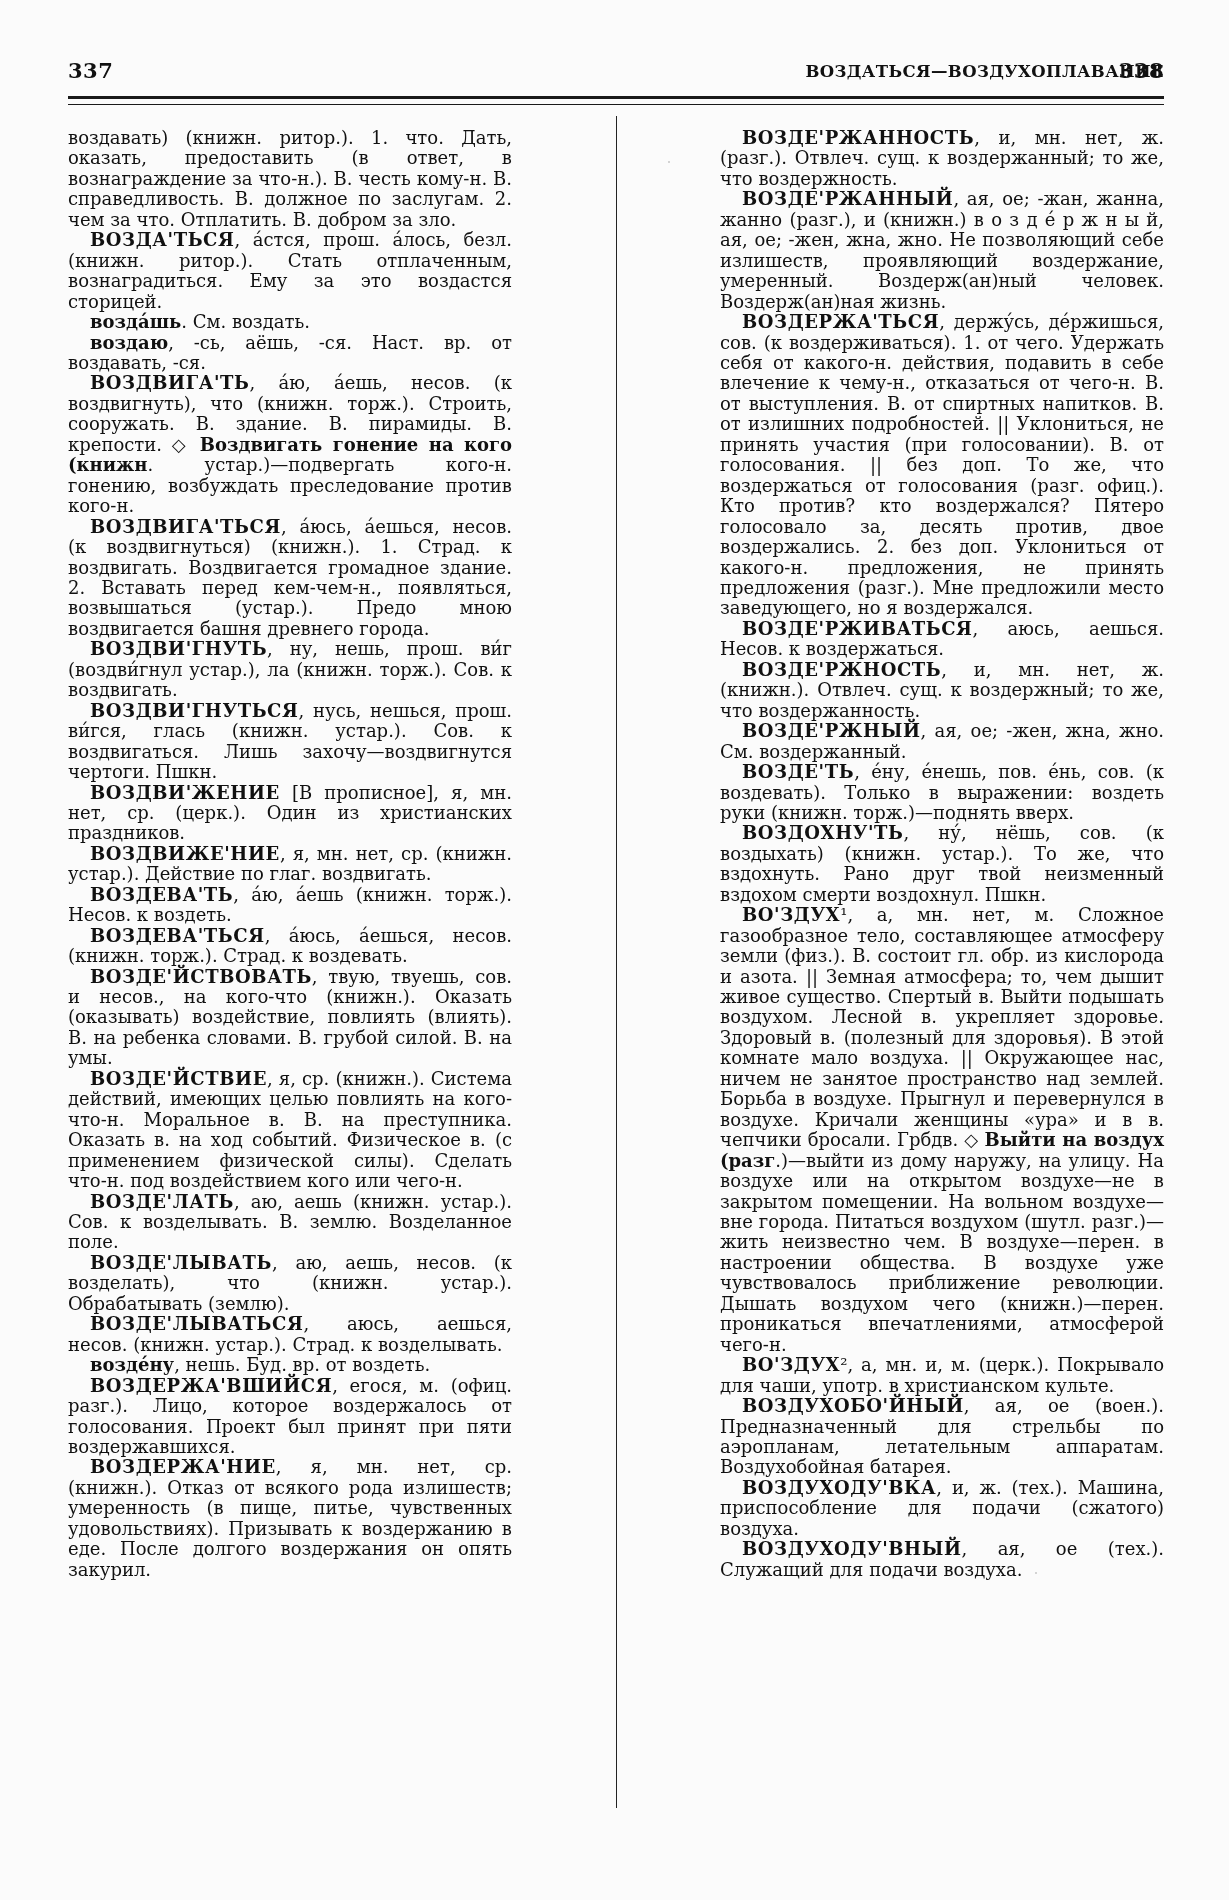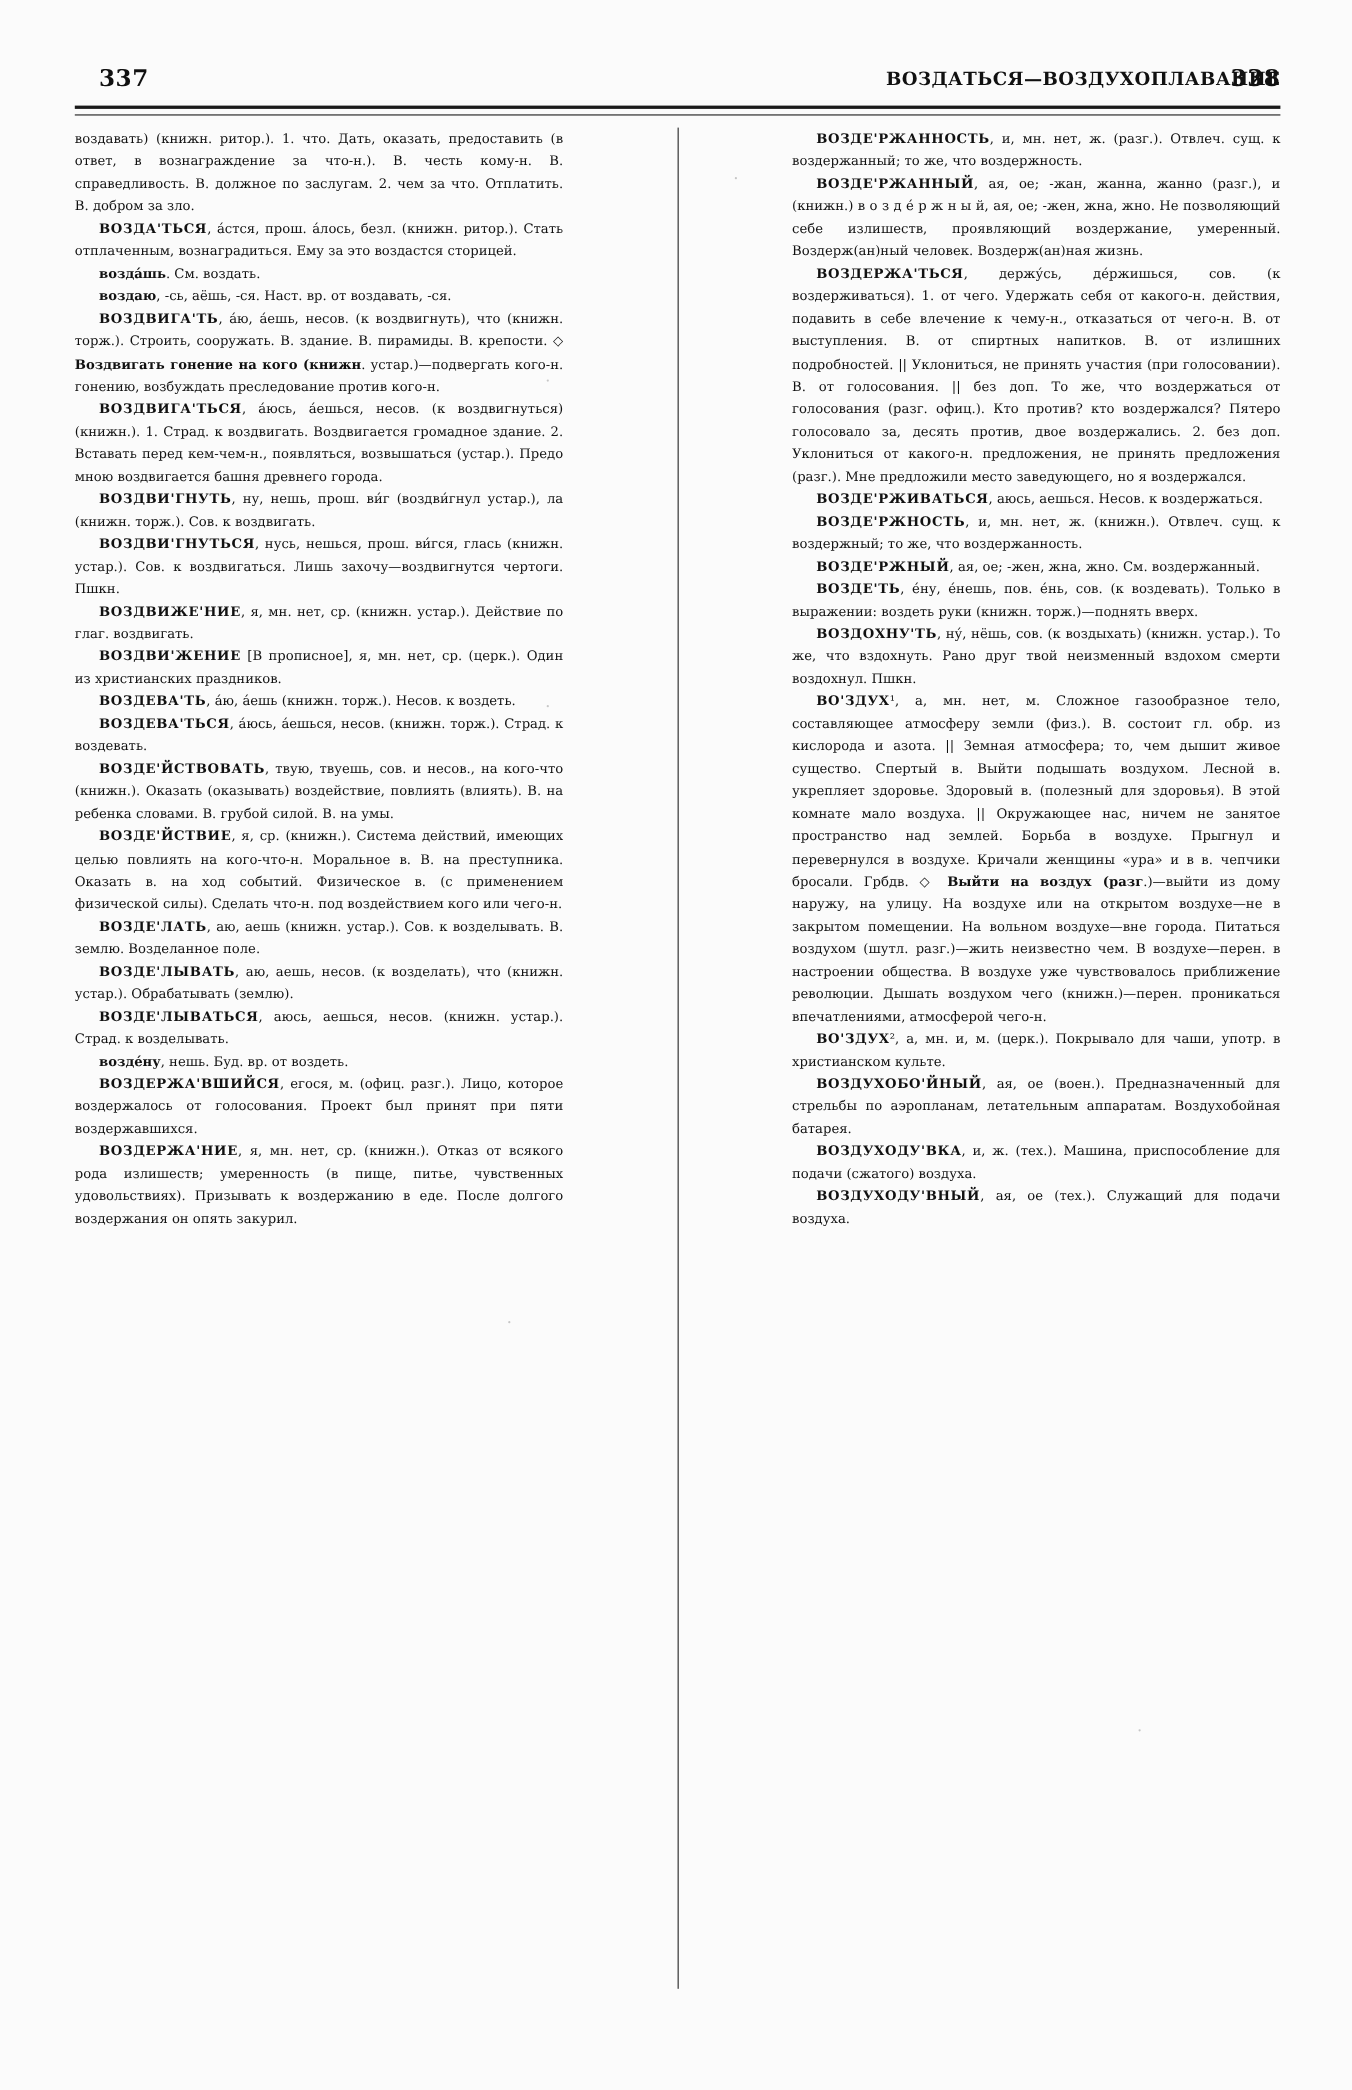--- a/index.html
+++ b/index.html
@@ -32,21 +32,21 @@
     height: 34px;
   }
   .folio {
     position: absolute;
     top: 0;
     font-weight: bold;
     font-size: 21px;
     letter-spacing: 0.5px;
     font-family: "DejaVu Serif", "Liberation Serif", serif;
   }
-  .folio-left  { left: 0; margin-left: 22px; }
+  .folio-left  { left: 0; }
   .folio-right { right: 0; }
   .head-title {
     position: absolute;
     left: 0; right: 0;
     top: 4px;
     text-align: right;
     font-weight: bold;
     font-size: 16.5px;
     letter-spacing: 0.4px;
   }
@@ -62,23 +62,23 @@
   
   .columns {
     position: absolute;
     left: 68px;
     top: 112px;
     width: 1096px;
     height: 1700px;
   }
   .col {
     position: absolute;
-    top: 4px;
+    top: 16px;
     width: 444px;
-    font-size: 12px;
+    font-size: 18px;
     line-height: 20.45px;
     text-align: justify;
     text-justify: inter-word;
     hyphens: manual;
   }
   .col-left  { left: 0; }
   .col-right { left: 652px; }
   .col-divider {
     position: absolute;
     left: 548px;
@@ -131,22 +131,22 @@
 
     <div class="col col-left" id="col-left">
         <p class="cont">воздавать) (книжн. ритор.). 1. что. Дать, оказать, предоставить (в ответ, в вознаграждение за что-н.). В. честь кому-н. В. справедливость. В. должное по заслугам. 2. чем за что. Отплатить. В. добром за зло.</p>
         <p class="entry"><span class="hw">ВОЗДА'ТЬСЯ</span>, а́стся, прош. а́лось, безл. (книжн. ритор.). Стать отплаченным, вознаградиться. Ему за это воздастся сторицей.</p>
         <p class="entry"><span class="hw-sm">возда́шь</span>. См. воздать.</p>
         <p class="entry"><span class="hw-sm">воздаю</span>, -сь, аёшь, -ся. Наст. вр. от воздавать, -ся.</p>
         <p class="entry"><span class="hw">ВОЗДВИГА'ТЬ</span>, а́ю, а́ешь, несов. (к воздвигнуть), что (книжн. торж.). Строить, сооружать. В. здание. В. пирамиды. В. крепости. <span class="lozenge">◇</span> <span class="b">Воздвигать гонение на кого (книжн</span>. устар.)—подвергать кого-н. гонению, возбуждать преследование против кого-н.</p>
         <p class="entry"><span class="hw">ВОЗДВИГА'ТЬСЯ</span>, а́юсь, а́ешься, несов. (к воздвигнуться) (книжн.). 1. Страд. к воздвигать. Воздвигается громадное здание. 2. Вставать перед кем-чем-н., появляться, возвышаться (устар.). Предо мною воздвигается башня древнего города.</p>
         <p class="entry"><span class="hw">ВОЗДВИ'ГНУТЬ</span>, ну, нешь, прош. ви́г (воздви́гнул устар.), ла (книжн. торж.). Сов. к воздвигать.</p>
         <p class="entry"><span class="hw">ВОЗДВИ'ГНУТЬСЯ</span>, нусь, нешься, прош. ви́гся, глась (книжн. устар.). Сов. к воздвигаться. Лишь захочу—воздвигнутся чертоги. Пшкн.</p>
+        <p class="entry"><span class="hw">ВОЗДВИ'ЖЕНИЕ</span> [В прописное], я, мн. нет, ср. (церк.). Один из христианских праздников.</p>
         <p class="entry"><span class="hw">ВОЗДВИЖЕ'НИЕ</span>, я, мн. нет, ср. (книжн. устар.). Действие по глаг. воздвигать.</p>
-        <p class="entry"><span class="hw">ВОЗДВИ'ЖЕНИЕ</span> [В прописное], я, мн. нет, ср. (церк.). Один из христианских праздников.</p>
         <p class="entry"><span class="hw">ВОЗДЕВА'ТЬ</span>, а́ю, а́ешь (книжн. торж.). Несов. к воздеть.</p>
         <p class="entry"><span class="hw">ВОЗДЕВА'ТЬСЯ</span>, а́юсь, а́ешься, несов. (книжн. торж.). Страд. к воздевать.</p>
         <p class="entry"><span class="hw">ВОЗДЕ'ЙСТВОВАТЬ</span>, твую, твуешь, сов. и несов., на кого-что (книжн.). Оказать (оказывать) воздействие, повлиять (влиять). В. на ребенка словами. В. грубой силой. В. на умы.</p>
         <p class="entry"><span class="hw">ВОЗДЕ'ЙСТВИЕ</span>, я, ср. (книжн.). Система действий, имеющих целью повлиять на кого-что-н. Моральное в. В. на преступника. Оказать в. на ход событий. Физическое в. (с применением физической силы). Сделать что-н. под воздействием кого или чего-н.</p>
         <p class="entry"><span class="hw">ВОЗДЕ'ЛАТЬ</span>, аю, аешь (книжн. устар.). Сов. к возделывать. В. землю. Возделанное поле.</p>
         <p class="entry"><span class="hw">ВОЗДЕ'ЛЫВАТЬ</span>, аю, аешь, несов. (к возделать), что (книжн. устар.). Обрабатывать (землю).</p>
         <p class="entry"><span class="hw">ВОЗДЕ'ЛЫВАТЬСЯ</span>, аюсь, аешься, несов. (книжн. устар.). Страд. к возделывать.</p>
         <p class="entry"><span class="hw-sm">возде́ну</span>, нешь. Буд. вр. от воздеть.</p>
         <p class="entry"><span class="hw">ВОЗДЕРЖА'ВШИЙСЯ</span>, егося, м. (офиц. разг.). Лицо, которое воздержалось от голосования. Проект был принят при пяти воздержавшихся.</p>
         <p class="entry"><span class="hw">ВОЗДЕРЖА'НИЕ</span>, я, мн. нет, ср. (книжн.). Отказ от всякого рода излишеств; умеренность (в пище, питье, чувственных удовольствиях). Призывать к воздержанию в еде. После долгого воздержания он опять закурил.</p>

